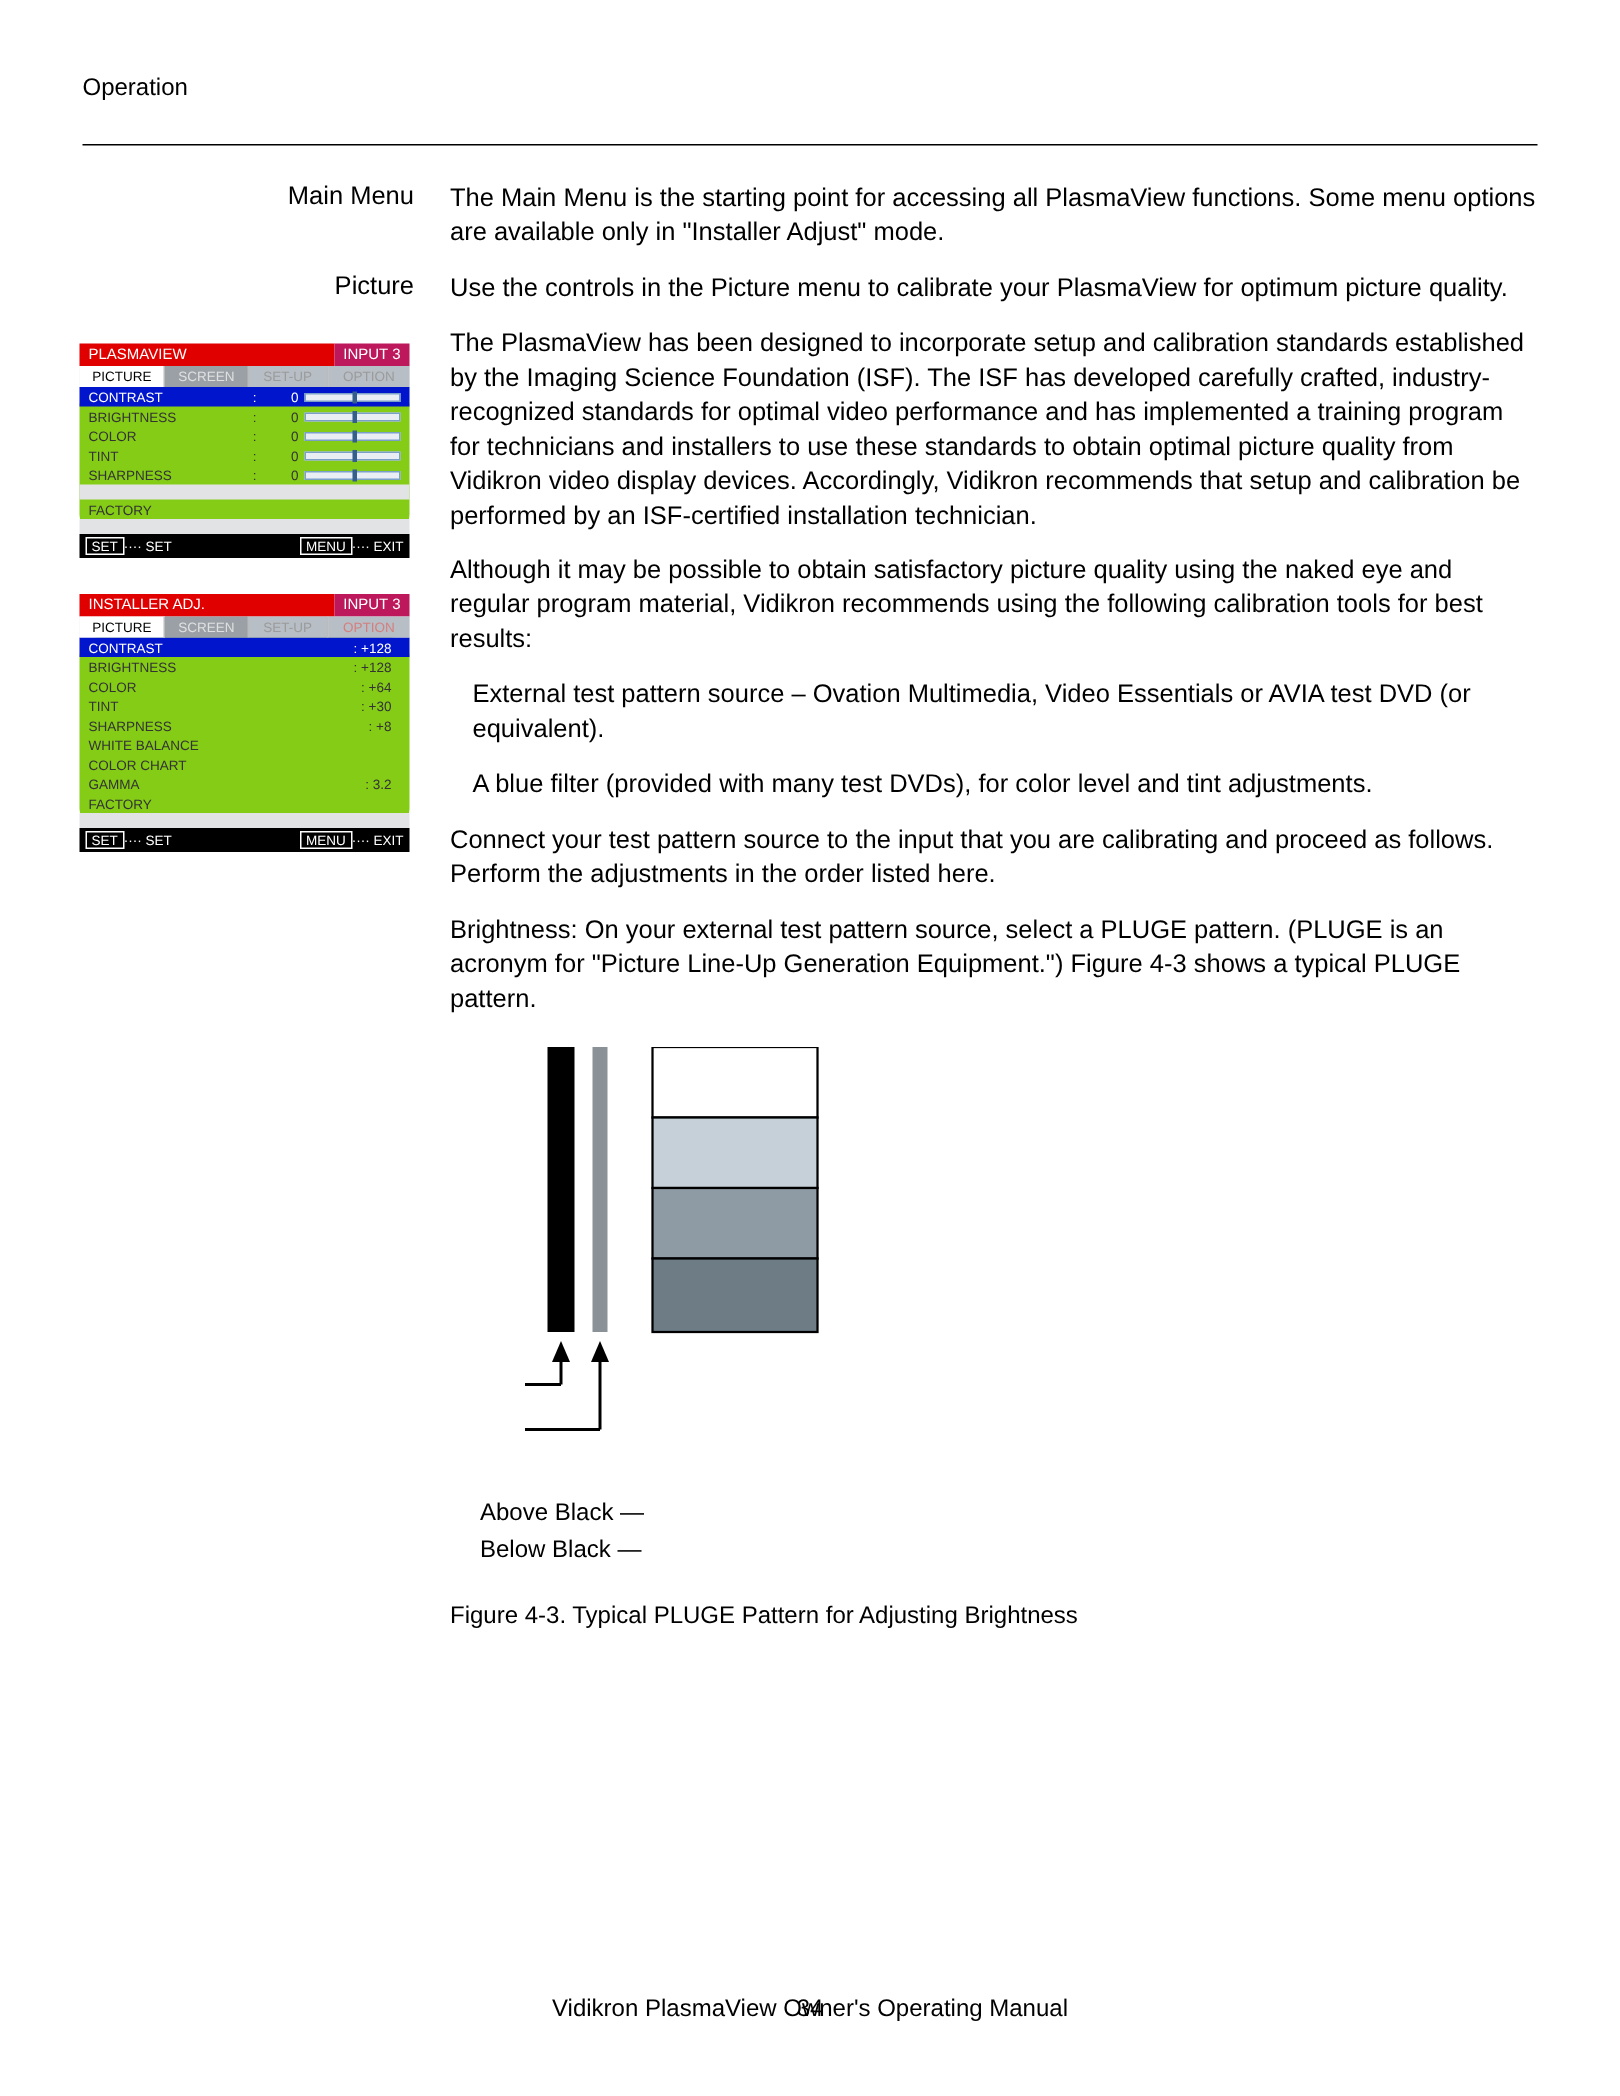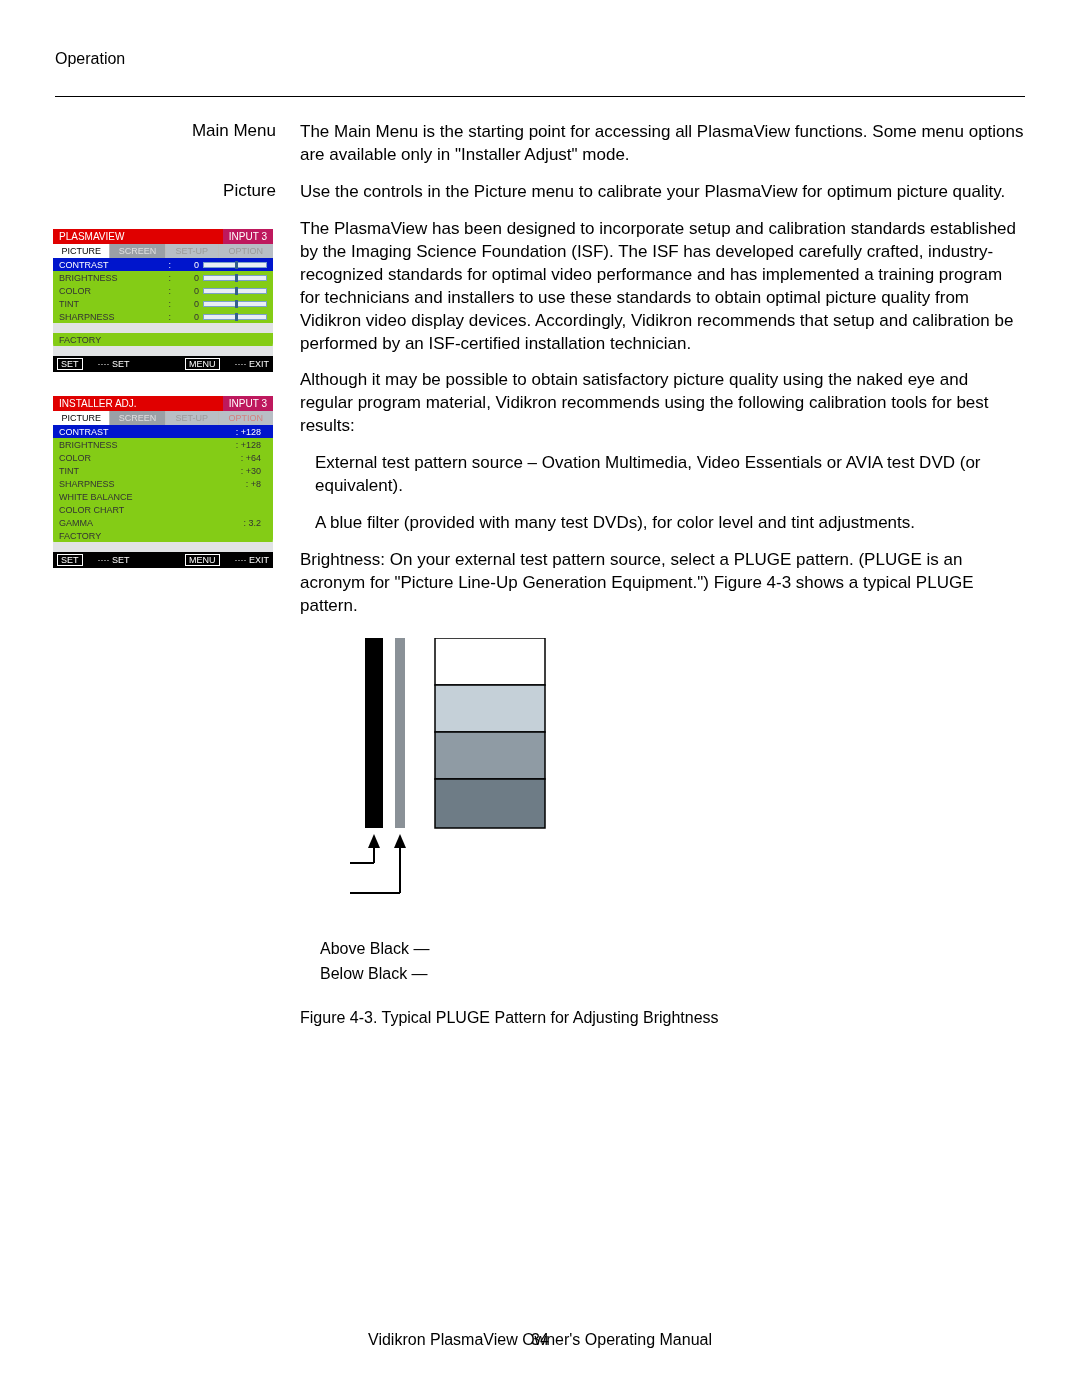--- a/index.html
+++ b/index.html
@@ -136,21 +136,21 @@
     display: flex;
     justify-content: space-between;
     padding: 2px 4px;
   }
   .osd .footer .fbox {
     border: 1px solid #fff;
     padding: 0 3px;
     display: inline-block;
     line-height: 10px;
   }
-  .osd .footer .fgrp { display:flex; align-items:center; gap:15px;}
+  .osd .footer .fgrp { display:flex; align-items:center; gap:0;}
 
   .figure {
     margin-left: 245px;
     margin-top: 20px;
   }
   .figure svg { display: block; }
   .fig-labels { margin-left: 265px; margin-top: 8px; font-size: 16px; line-height: 1.6; }
   .fig-caption { margin-left: 245px; margin-top: 22px; font-size: 16px; }
 
   .page-footer {
@@ -183,20 +183,21 @@
 
   <div class="two-col">
     <div class="label-col">Picture</div>
     <div class="content-col">Use the controls in the Picture menu to calibrate your PlasmaView for optimum picture quality.</div>
   </div>
 
   <div class="single-col">The PlasmaView has been designed to incorporate setup and calibration standards established by the Imaging Science Foundation (ISF). The ISF has developed carefully crafted, industry-recognized standards for optimal video performance and has implemented a training program for technicians and installers to use these standards to obtain optimal picture quality from Vidikron video display devices. Accordingly, Vidikron recommends that setup and calibration be performed by an ISF-certified installation technician.</div>
   <div class="single-col">Although it may be possible to obtain satisfactory picture quality using the naked eye and regular program material, Vidikron recommends using the following calibration tools for best results:</div>
   <div class="indent-list">External test pattern source – Ovation Multimedia, Video Essentials or AVIA test DVD (or equivalent).</div>
   <div class="indent-list">A blue filter (provided with many test DVDs), for color level and tint adjustments.</div>
+  <div class="single-col">Connect your test pattern source to the input that you are calibrating and proceed as follows. Perform the adjustments in the order listed here.</div>
   <div class="single-col">Brightness: On your external test pattern source, select a PLUGE pattern. (PLUGE is an acronym for "Picture Line-Up Generation Equipment.") Figure 4-3 shows a typical PLUGE pattern.</div>
 
   <div class="osd-wrap first">
     <div class="osd">
       <div class="titlebar">
         <div class="left">PLASMAVIEW</div>
         <div class="right">INPUT 3</div>
       </div>
       <div class="tabs">
         <div class="tab active" style="width:26%">PICTURE</div>

